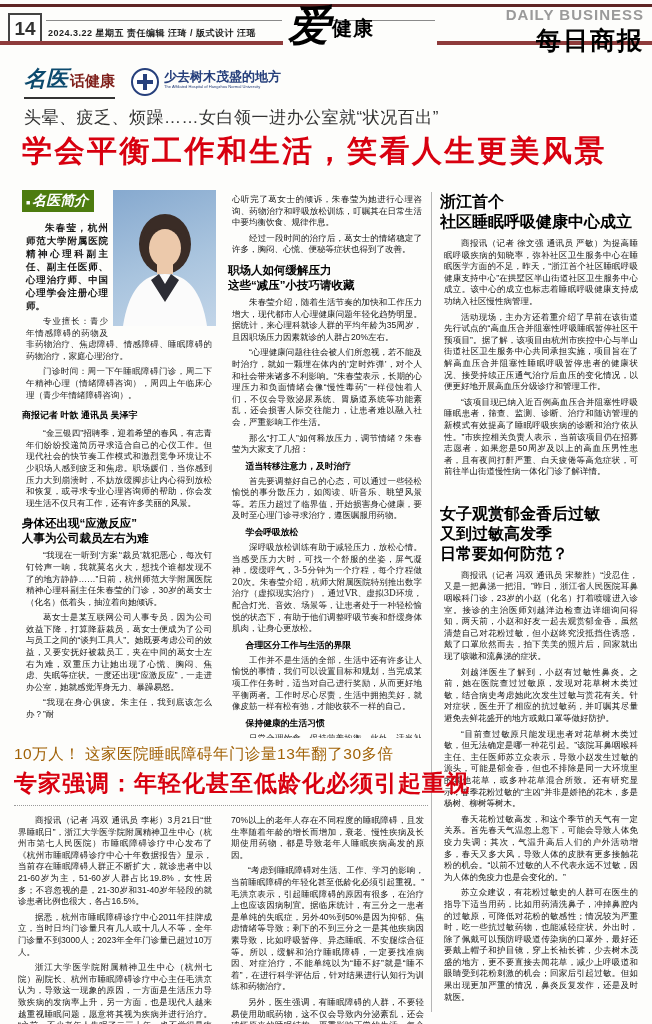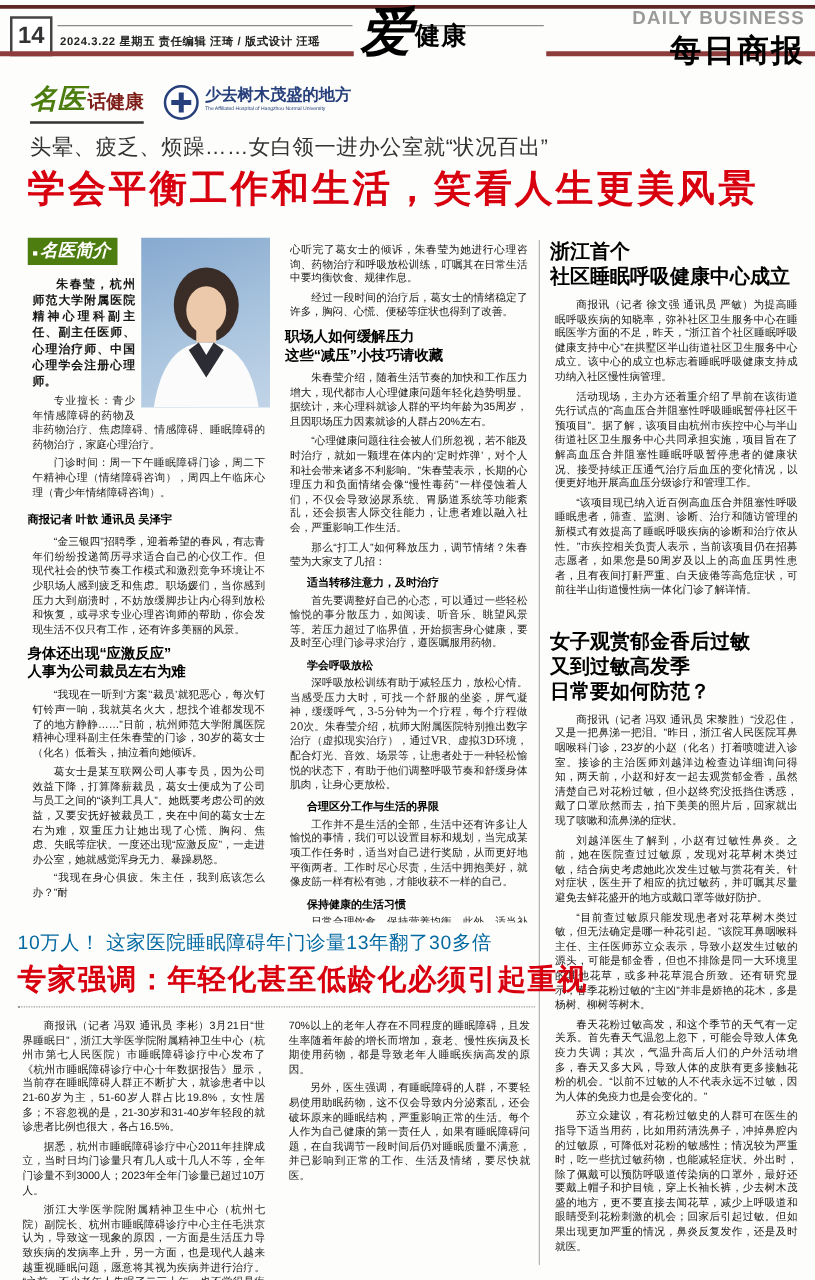--- a/index.html
+++ b/index.html
@@ -22,21 +22,21 @@
   .thick-r { position:absolute; left:437px; top:41px; width:215px; height:4px; background:#8e3b3b; }
   .section-logo { position:absolute; left:288px; top:6px; display:flex; align-items:flex-end; }
   .love-glyph { font-family:"DejaVu Serif", serif; font-style:italic; font-weight:bold; font-size:42px; line-height:40px; color:#000; }
   .health-label { font-size:20px; font-weight:900; color:#000; letter-spacing:1px; margin:0 0 4px 2px; }
   .masthead { position:absolute; right:8px; top:6px; text-align:right; }
   .masthead-en { font-size:15px; font-weight:bold; color:#9a9a9a; letter-spacing:1px; font-family:"Liberation Sans",sans-serif; }
   .masthead-cn { font-size:25px; font-weight:900; color:#000; font-family:"DejaVu Serif", serif; letter-spacing:2px; margin-top:1px; }
   
   .badge-row { position:absolute; left:24px; top:64px; display:flex; align-items:center; }
   .badge { border-bottom:2px solid #333; padding-bottom:3px; margin-right:16px; white-space:nowrap; }
-  .badge-main { font-family:Liberation Sans, sans-serif; font-style:italic; font-weight:bold; font-size:22px; color:#4d7c0f; }
+  .badge-main { font-family:Liberation Sans, sans-serif; font-style:italic; font-weight:bold; font-size:22px; color:#0c4a6e; }
   .badge-rest { font-size:15px; font-weight:900; color:#7e1f1a; margin-left:2px; }
   .hospital { display:flex; align-items:center; }
   .hosp-cross { width:24px; height:24px; border-radius:50%; border:2px solid #27407c; position:relative; background:#fff; margin-right:5px; }
   .hosp-cross::before, .hosp-cross::after { content:""; position:absolute; background:#27407c; }
   .hosp-cross::before { left:10px; top:4px; width:4px; height:16px; }
   .hosp-cross::after { left:4px; top:10px; width:16px; height:4px; }
   .hosp-names { line-height:10px; }
   .hosp-cn { font-family:"DejaVu Serif", serif; font-weight:bold; font-size:13px; color:#27407c; }
   .hosp-en { font-size:4.5px; color:#27407c; transform:scale(.9); transform-origin:left; }
   
@@ -59,21 +59,21 @@
   .doctor-photo { float:right; width:103px; height:136px; margin:0 0 4px 5px; position:relative; overflow:hidden;
     background:linear-gradient(160deg,#86a9cf 0%, #a9c4de 55%, #c2d5e8 100%); }
   .profile-intro { font-size:9.5px; line-height:13px; font-weight:bold; }
   .profile-extra { clear:none; font-size:8.5px; line-height:11.6px; margin-top:4px; }
   .byline { clear:both; font-size:9px; font-weight:bold; margin:8px 0 6px; color:#000; }
   .rtitle1 { font-size:16px; font-weight:900; line-height:20px; color:#000; margin-bottom:6px; }
   .rtitle2 { font-size:16px; font-weight:900; line-height:20px; color:#000; margin:14px 0 6px; }
   .rgap { height:8px; }
   
   .bottom { position:absolute; left:14px; top:744px; width:414px; }
-  .bottom-kicker { font-size:15.5px; color:#0369a1; letter-spacing:.5px; }
+  .bottom-kicker { font-size:15.5px; color:#a16207; letter-spacing:.5px; }
   .bottom-headline { font-size:23px; font-weight:900; color:#d8000f; letter-spacing:1px; margin-top:3px; white-space:nowrap; }
   .dotted-rule { border-bottom:1.5px dotted #9a9a9a; margin:6px 0 5px; }
   .bottom-cols { display:flex; height:216px; overflow:hidden; }
   .bcol1 { width:202px; margin-right:11px; }
   .bcol2 { width:201px; }
   .pspace { margin-top:1px; }
 </style>
 </head>
 <body>
 
@@ -191,18 +191,19 @@
     <div class="bottom-headline">专家强调：年轻化甚至低龄化必须引起重视</div>
     <div class="dotted-rule"></div>
     <div class="bottom-cols">
       <div class="bcol1">
         <p class="p">商报讯（记者 冯双 通讯员 李彬）3月21日“世界睡眠日”，浙江大学医学院附属精神卫生中心（杭州市第七人民医院）市睡眠障碍诊疗中心发布了《杭州市睡眠障碍诊疗中心十年数据报告》显示，当前存在睡眠障碍人群正不断扩大，就诊患者中以21-60岁为主，51-60岁人群占比19.8%，女性居多；不容忽视的是，21-30岁和31-40岁年轻段的就诊患者比例也很大，各占16.5%。</p>
         <p class="p pspace">据悉，杭州市睡眠障碍诊疗中心2011年挂牌成立，当时日均门诊量只有几人或十几人不等，全年门诊量不到3000人；2023年全年门诊量已超过10万人。</p>
         <p class="p pspace">浙江大学医学院附属精神卫生中心（杭州七院）副院长、杭州市睡眠障碍诊疗中心主任毛洪京认为，导致这一现象的原因，一方面是生活压力导致疾病的发病率上升，另一方面，也是现代人越来越重视睡眠问题，愿意将其视为疾病并进行治疗。“之前，不少老年人失眠了二三十年，也不觉得是疾病。而随着科普的深入和对生活提出的新要求，很多人愿意通过外界的帮助来改善睡眠。”此外，中老年人、慢性疾病患者也深受其害，大约有</p>
       </div>
       <div class="bcol2">
         <p class="p noind">70%以上的老年人存在不同程度的睡眠障碍，且发生率随着年龄的增长而增加，衰老、慢性疾病及长期使用药物，都是导致老年人睡眠疾病高发的原因。</p>
+        <p class="p pspace">“考虑到睡眠障碍对生活、工作、学习的影响，当前睡眠障碍的年轻化甚至低龄化必须引起重视。”毛洪京表示，引起睡眠障碍的原因有很多，在治疗上也应该因病制宜。据临床统计，有三分之一患者是单纯的失眠症，另外40%到50%是因为抑郁、焦虑情绪等导致；剩下的不到三分之一是其他疾病因素导致，比如呼吸暂停、异态睡眠、不安腿综合征等。所以，缓解和治疗睡眠障碍，一定要找准病因、对症治疗，不能单纯以为“睡不好”就是“睡不着”，在进行科学评估后，针对结果进行认知行为训练和药物治疗。</p>
         <p class="p pspace">另外，医生强调，有睡眠障碍的人群，不要轻易使用助眠药物，这不仅会导致内分泌紊乱，还会破坏原来的睡眠结构，严重影响正常的生活。每个人作为自己健康的第一责任人，如果有睡眠障碍问题，在自我调节一段时间后仍对睡眠质量不满意，并已影响到正常的工作、生活及情绪，要尽快就医。</p>
       </div>
     </div>
   </div>
 
 </div>
 
 </body></html>

